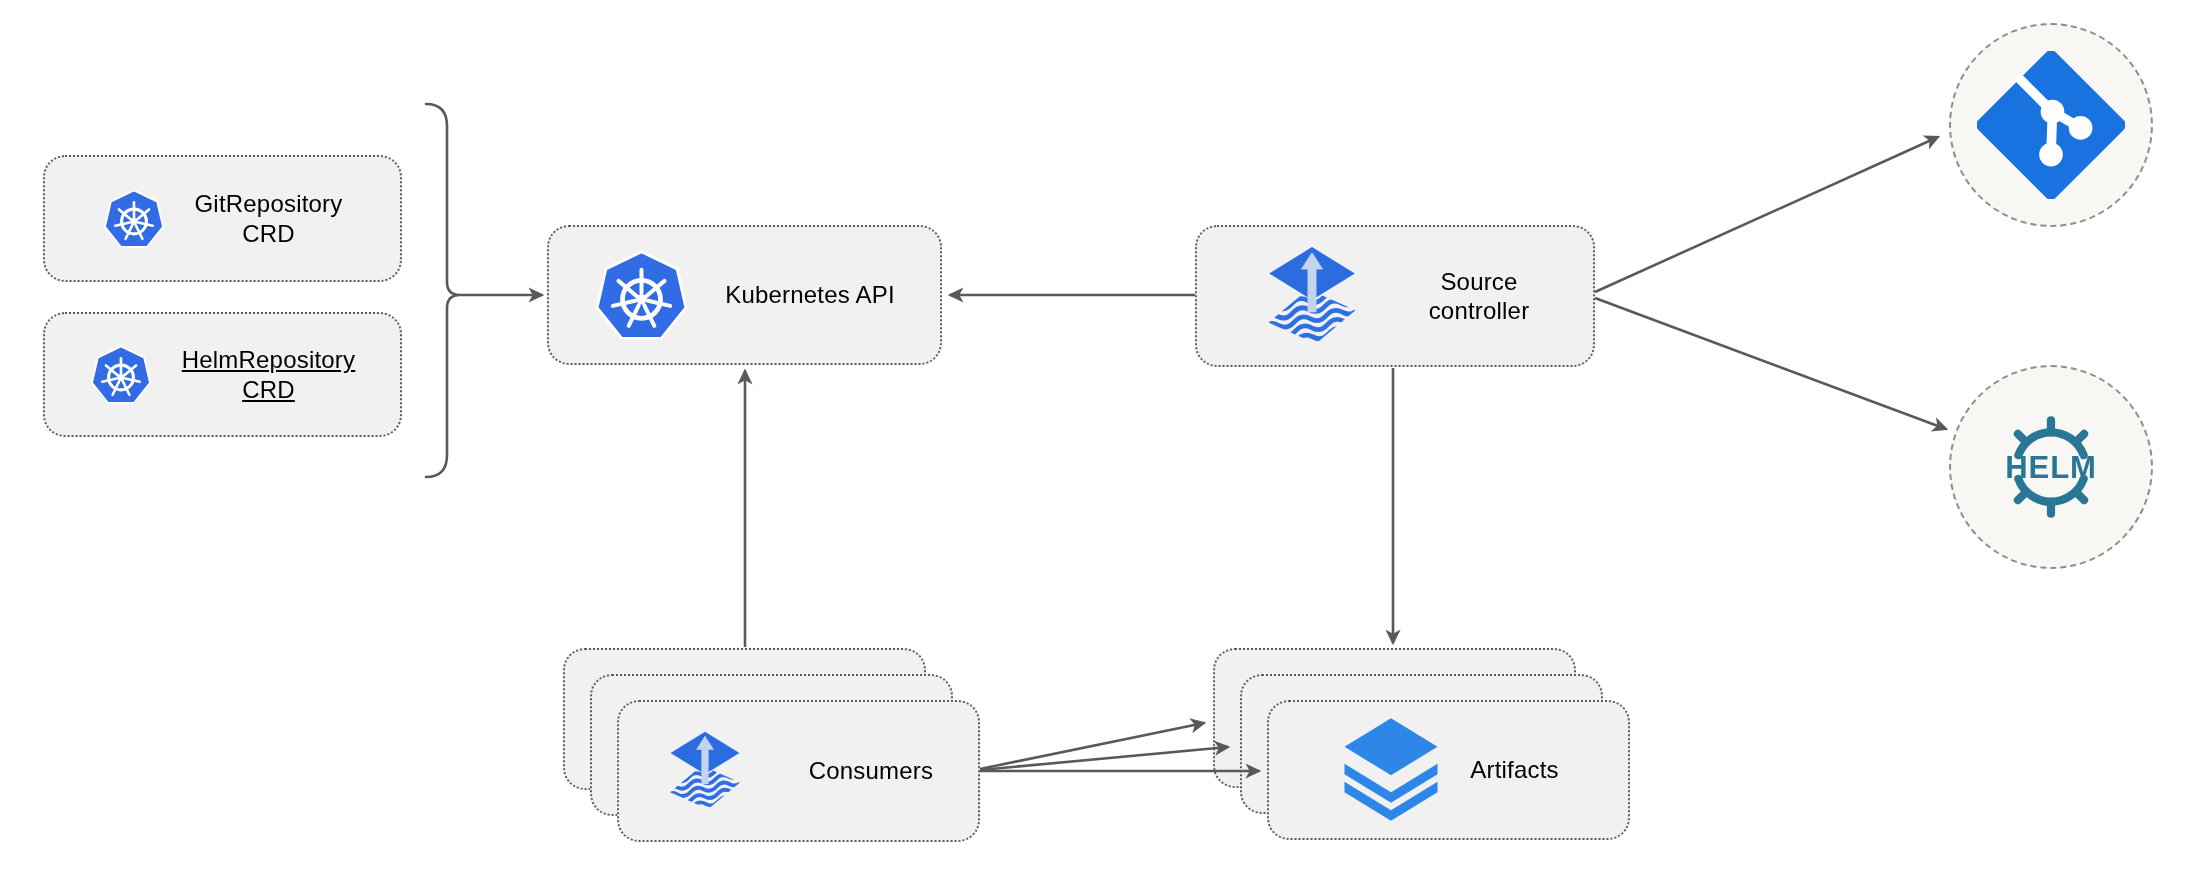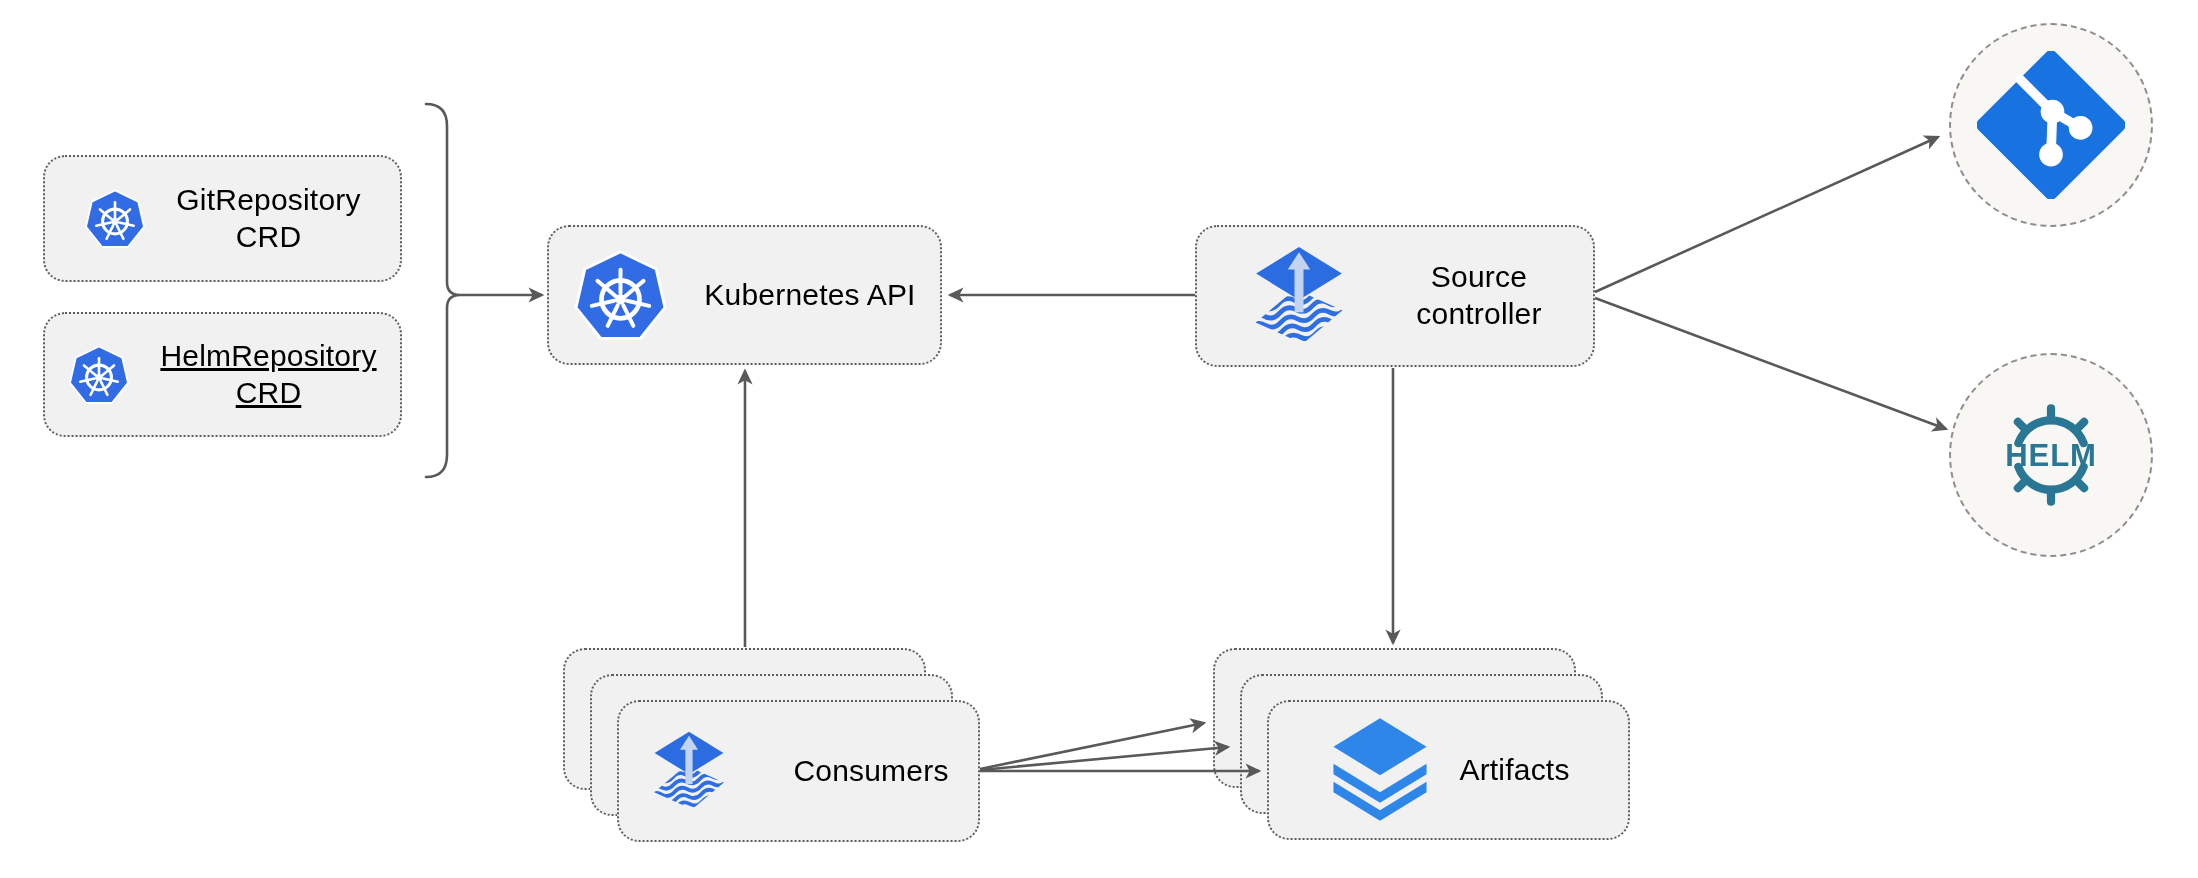--- a/index.html
+++ b/index.html
@@ -21,21 +21,21 @@
     justify-content:center;
   }
   .stackbox{
     position:absolute;
     background:#f1f1f2;
     border:2.5px dotted #5e5e5e;
     border-radius:22px;
     box-sizing:border-box;
   }
   .label{
-    font-size:30px;
+    font-size:24px;
     color:#000000;
     text-align:center;
     line-height:1.22;
     white-space:pre-line;
     letter-spacing:0.2px;
   }
   .circle{
     position:absolute;
     width:204px;height:204px;
     border-radius:50%;
@@ -54,21 +54,21 @@
   #n-helmcrd {left:43px;  top:312px; width:359px; height:125px; gap:30px; z-index:2;text-decoration:underline;}
   #n-k8sapi  {left:547px; top:225px; width:395px; height:140px; gap:36px; z-index:2;}
   #n-source  {left:1195px;top:225px; width:400px; height:142px; gap:66px; z-index:2;}
   #n-consumers-back{left:563px; top:648px; width:363px; height:142px; z-index:1;}
   #n-consumers-mid {left:590px; top:674px; width:363px; height:142px; z-index:2;}
   #n-consumers     {left:617px; top:700px; width:363px; height:142px; gap:63px; z-index:3;}
   #n-artifacts-back{left:1213px;top:648px; width:363px; height:140px; z-index:1;}
   #n-artifacts-mid {left:1240px;top:674px; width:363px; height:140px; z-index:2;}
   #n-artifacts     {left:1267px;top:700px; width:363px; height:140px; gap:26px; z-index:3;}
   #n-gitcircle {left:1949px;top:23px;  z-index:2;}
-  #n-helmcircle{left:1949px;top:353px; z-index:2;}
+  #n-helmcircle{left:1949px;top:365px; z-index:2;}
 </style>
 </head>
 <body>
 
 <div id="canvas">
 
   <svg width="0" height="0" style="position:absolute" aria-hidden="true">
     <defs>
       <symbol id="sym-k8s" viewBox="0 0 100 100">
         <polygon points="50,4 87.5,22.1 96.8,62.7 70.8,95.2 29.2,95.2 3.2,62.7 12.5,22.1" fill="#326ce5" stroke="#ffffff" stroke-width="3" stroke-linejoin="round"></polygon>

